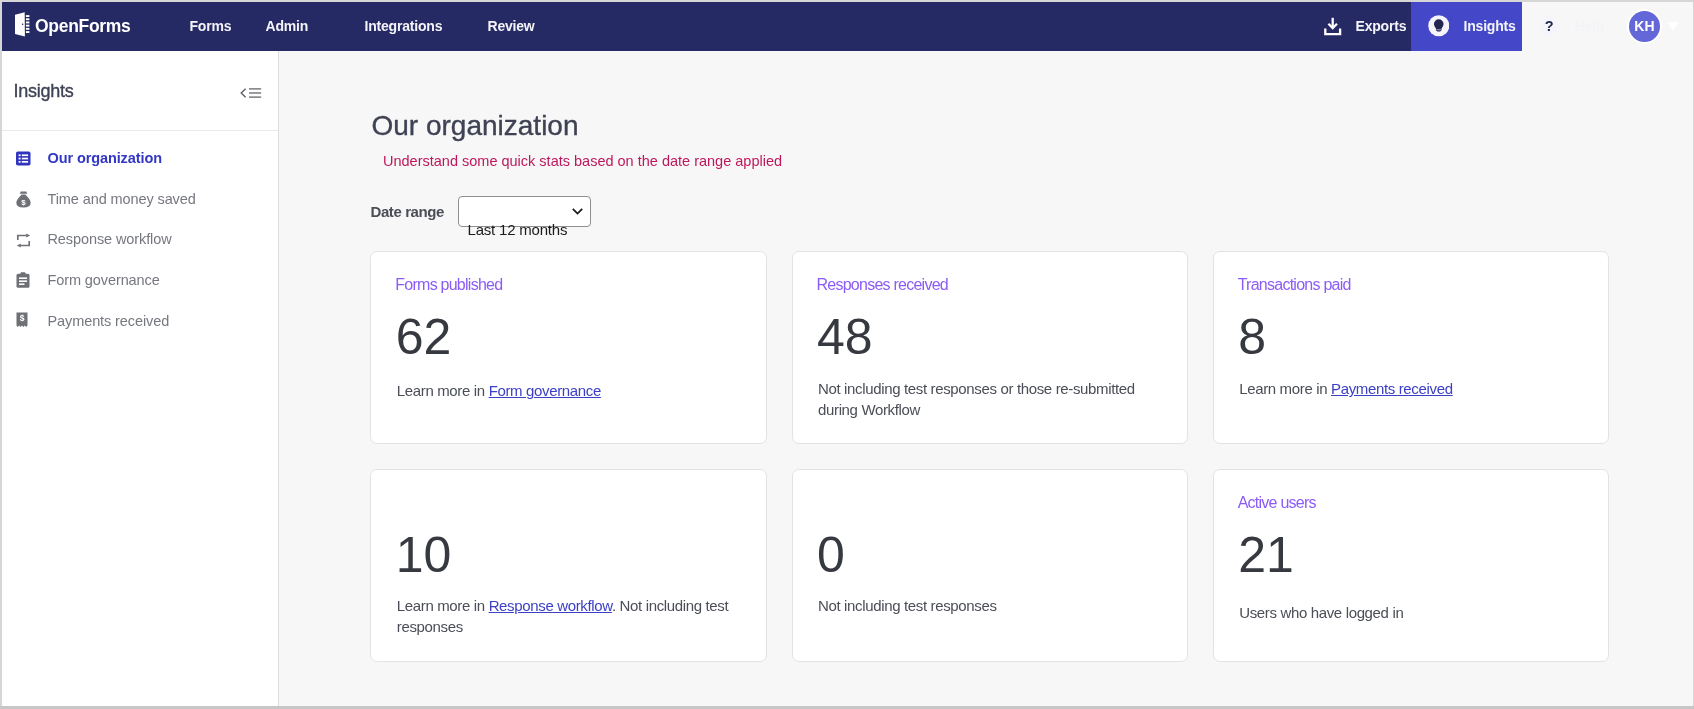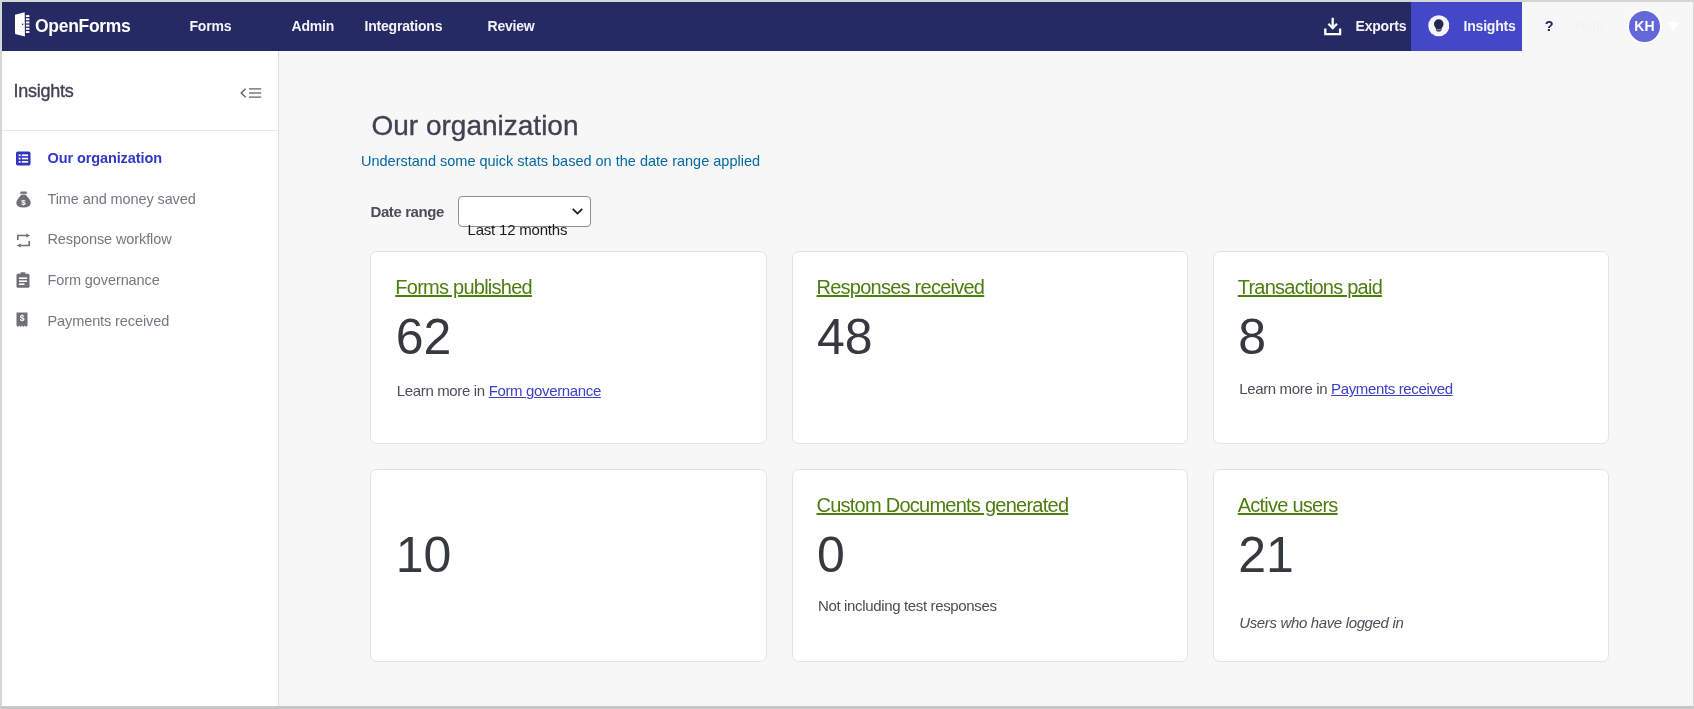--- a/index.html
+++ b/index.html
@@ -21,30 +21,30 @@
   
   #side { left:1.5px; top:50.5px; width:277px; height:655px; background:#fff; border-right:1px solid #dedee2; }
   #side-title { left:13.5px; top:80.5px; font-size:18px; font-weight:400; color:#3f4254; letter-spacing:-.25px; -webkit-text-stroke:0.35px #3f4254;}
   #side-divider { left:1.5px; top:130px; width:276px; height:1px; background:#e9e9ec; }
   .mi { position:absolute; left:47.5px; font-size:14.5px; color:#75787f; letter-spacing:-.1px; }
   .mi.active { color:#3237c5; font-weight:700; }
   .mico { position:absolute; left:16px; }
   
   #main { left:278.5px; top:50.5px; width:1414px; height:655px; background:#f7f7f7; }
   h1 { position:absolute; left:371.5px; top:110px; font-size:28px; font-weight:500; color:#3f4254; letter-spacing:0; -webkit-text-stroke:0.35px #3f4254; }
-  #subtitle { left:361px; top:152.5px; font-size:14.5px; color:#0369a1; letter-spacing:0; }
+  #subtitle { left:383px; top:152.5px; font-size:14.5px; color:#be185d; letter-spacing:0; }
   #dr-label { left:370.5px; top:203px; font-size:15px; font-weight:700; color:#4b4e57; letter-spacing:-.4px;}
   #dr-select { left:457.5px; top:196px; width:133px; height:30.5px; background:#fff; border:1px solid #8f8f8f; border-radius:4px; }
   #dr-select span { position:absolute; left:9px; top:6px; font-size:15px; color:#1b1b1b; letter-spacing:-.2px;margin-top:18px;}
   #dr-select svg { position:absolute; right:7px; top:11px; }
   
   .card { position:absolute; width:396.5px; height:192.5px; background:#fff; border:1px solid #e3e3e6; border-radius:7px; }
   .c1 { left:370.3px; } .c2 { left:791.5px; } .c3 { left:1212.7px; }
   .r1 { top:251.2px; } .r2 { top:469.3px; }
-  .ct { position:absolute; left:24px; top:23.5px; font-size:20px; color:#4d7c0f; letter-spacing:-.75px;text-decoration:underline; }
+  .ct { position:absolute; left:24px; top:23.5px; font-size:16px; color:#8b5cf6; letter-spacing:-.75px; }
   .cn { position:absolute; left:24.5px; font-size:50px; font-weight:500; color:#36393f; }
   .cd { position:absolute; left:25.5px; font-size:15px; color:#4b4e57; line-height:21.3px; letter-spacing:-.35px; }
   .cd a { color:#3c40c6; }
 </style></head>
 <body>
 <div class="abs" id="nav">
 
   <svg class="abs" style="left:12px; top:9.5px;" width="17" height="27" viewBox="0 0 17 27">
     <polygon points="1,2.7 10.7,0.3 10.9,24.5 1,22.1" fill="#fff" transform="translate(0,1)"></polygon>
     <circle cx="8.6" cy="13.3" r="0.8" fill="#262a64"></circle>
@@ -52,21 +52,21 @@
       <rect x="11.9" y="4.1" width="3.5" height="1.9"></rect>
       <rect x="11.9" y="7.3" width="3.5" height="1.9"></rect>
       <rect x="11.9" y="10.5" width="3.5" height="1.9"></rect>
       <rect x="11.9" y="13.7" width="3.5" height="1.9"></rect>
       <rect x="11.9" y="16.9" width="3.5" height="1.9"></rect>
       <rect x="11.9" y="20.1" width="3.5" height="1.9"></rect>
     </g>
   </svg>
   <span id="brand">OpenForms</span>
   <span class="navlink" style="left:180px;">Forms</span>
-  <span class="navlink" style="left:282px;">Admin</span>
+  <span class="navlink" style="left:256px;">Admin</span>
   <span class="navlink" style="left:355px;">Integrations</span>
   <span class="navlink" style="left:478px;">Review</span>
 
   <svg class="navicon" style="left:1322px; top:15.5px;" width="18" height="19" viewBox="0 0 18 19" fill="none" stroke="#fff" stroke-width="2.3">
     <path d="M8.7 0.8 V11"></path>
       <path d="M4.4 6.7 L8.7 11 L13 6.7"></path>
       <path d="M1.3 11.6 V17.2 H16.1 V11.6"></path>
   </svg>
   <span class="navlink" style="left:1346px;">Exports</span>
   <div id="ins-btn"></div>
@@ -149,36 +149,37 @@
 </div>
 
 <div class="card c1 r1">
   <div class="ct">Forms published</div>
   <div class="cn" style="top:55.5px;">62</div>
   <div class="cd" style="top:128px;">Learn more in <a href="#">Form governance</a></div>
 </div>
 <div class="card c2 r1">
   <div class="ct">Responses received</div>
   <div class="cn" style="top:55.5px;">48</div>
+  <div class="cd" style="top:126px;">Not including test responses or those re-submitted<br>during Workflow</div>
 </div>
 <div class="card c3 r1">
   <div class="ct">Transactions paid</div>
   <div class="cn" style="top:55.5px;">8</div>
   <div class="cd" style="top:126px;">Learn more in <a href="#">Payments received</a></div>
 </div>
 <div class="card c1 r2">
   <div class="cn" style="top:55.5px;">10</div>
+  <div class="cd" style="top:124.5px;">Learn more in <a href="#">Response workflow</a>. Not including test<br>responses</div>
 </div>
 <div class="card c2 r2">
-  <div class="ct">Custom Documents generated</div>
   <div class="cn" style="top:55.5px;">0</div>
   <div class="cd" style="top:124.5px;">Not including test responses</div>
 </div>
 <div class="card c3 r2">
   <div class="ct">Active users</div>
   <div class="cn" style="top:55.5px;">21</div>
-  <div class="cd" style="top:142px;font-style:italic;">Users who have logged in</div>
+  <div class="cd" style="top:132px;">Users who have logged in</div>
 </div>
 
 <div class="abs" id="f-top"></div>
 <div class="abs" id="f-left"></div>
 <div class="abs" id="f-right"></div>
 <div class="abs" id="f-bot"></div>
 
 </body></html>

